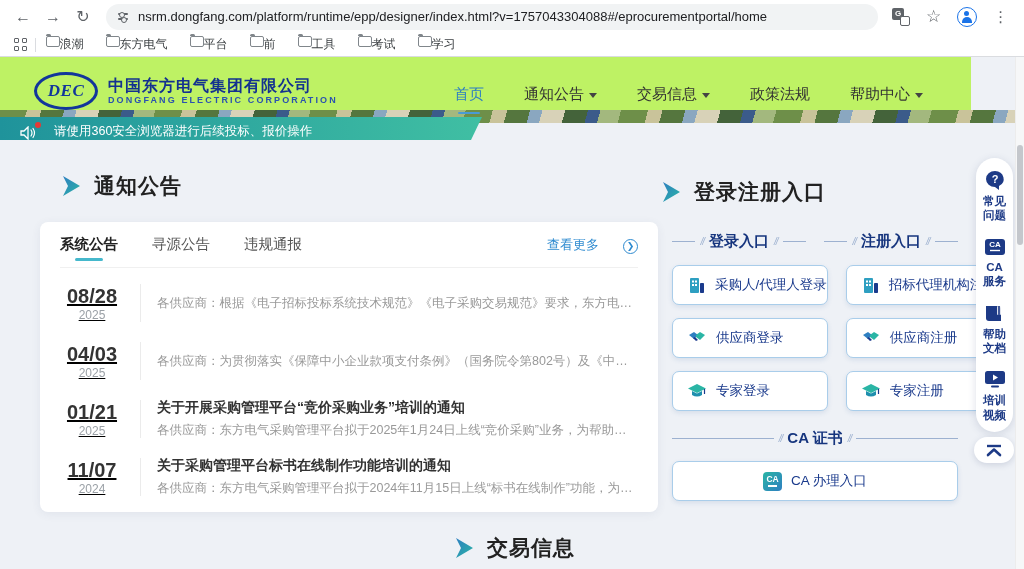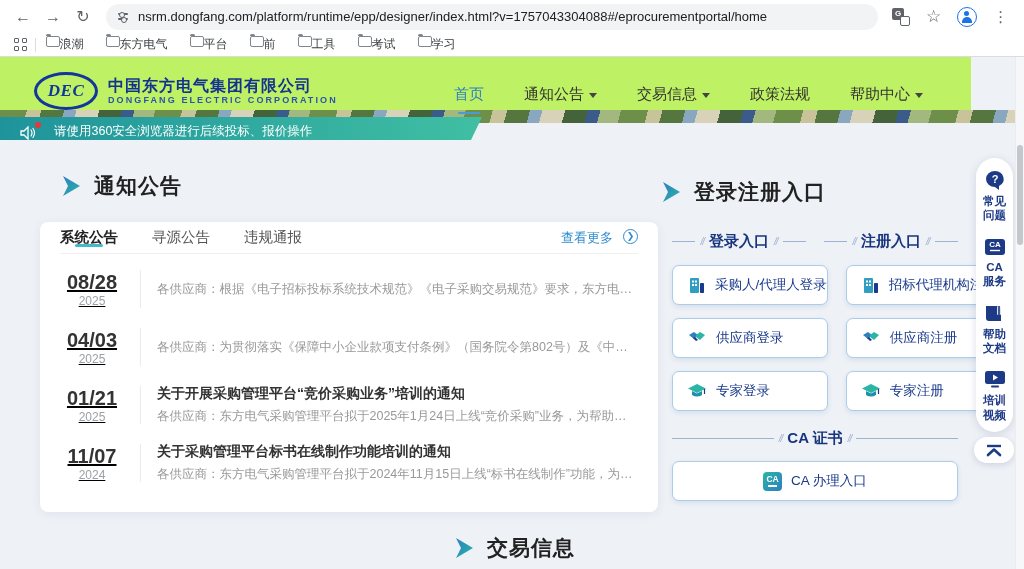--- a/index.html
+++ b/index.html
@@ -60,25 +60,25 @@
   .speaker .dot { position:absolute; right:-5px; top:-4px; width:6px; height:6px; background:#e53935; border-radius:50%; }
   .notice-text { color:#fff; font-size:12.5px; white-space:nowrap; }
 
   
   .sec-head { position:absolute; display:flex; align-items:center; gap:12px; }
   .sec-head .arrow { flex:0 0 auto; }
   .sec-head .t { font-size:21px; font-weight:bold; color:#222; letter-spacing:1px; }
 
   
   .ann-card { position:absolute; left:40px; top:222px; width:618px; height:290px; background:#fff; border-radius:8px; box-shadow:0 2px 10px rgba(60,80,120,.08); padding:0 20px; }
-  .tab-bar { display:flex; align-items:center; height:32px; border-bottom:1px solid #f0f0f0; }
+  .tab-bar { display:flex; align-items:center; height:46px; border-bottom:1px solid #f0f0f0; }
   .tab { font-size:14.5px; color:#555; margin-right:34px; cursor:pointer; position:relative; height:100%; display:flex; align-items:center; }
   .tab.active { color:#222; font-weight:bold; }
   .tab.active::after { content:""; position:absolute; left:50%; transform:translateX(-50%); bottom:6px; width:28px; height:3px; border-radius:2px; background:#45b8cc; }
-  .more-link { margin-left:auto; display:flex; align-items:flex-start; gap:10px; color:#2f8bd0; font-size:13px; cursor:pointer; }
+  .more-link { margin-left:auto; display:flex; align-items:flex-end; gap:24px; color:#2f8bd0; font-size:13px; cursor:pointer; }
   .more-circ { width:15px; height:15px; border:1.3px solid #2f8bd0; border-radius:50%; display:flex; align-items:center; justify-content:center; font-size:9px; color:#2f8bd0; line-height:1; }
   .ann-list { padding-top:6px; }
   .ann-item { display:flex; align-items:center; height:58px; cursor:pointer; }
   .ann-date { flex:0 0 64px; text-align:center;text-decoration:underline; }
   .ann-date .d { font-size:20px; font-weight:bold; color:#333; line-height:1.2; }
   .ann-date .y { font-size:12px; color:#9aa0a6; }
   .ann-div { flex:0 0 1px; height:38px; background:#ebebeb; margin:0 16px; }
   .ann-body { flex:1; min-width:0; }
   .ann-title { font-size:14px; font-weight:bold; color:#333; white-space:nowrap; overflow:hidden; text-overflow:ellipsis; margin-bottom:5px; }
   .ann-desc { font-size:12.5px; color:#999; white-space:nowrap; overflow:hidden; text-overflow:ellipsis; }

